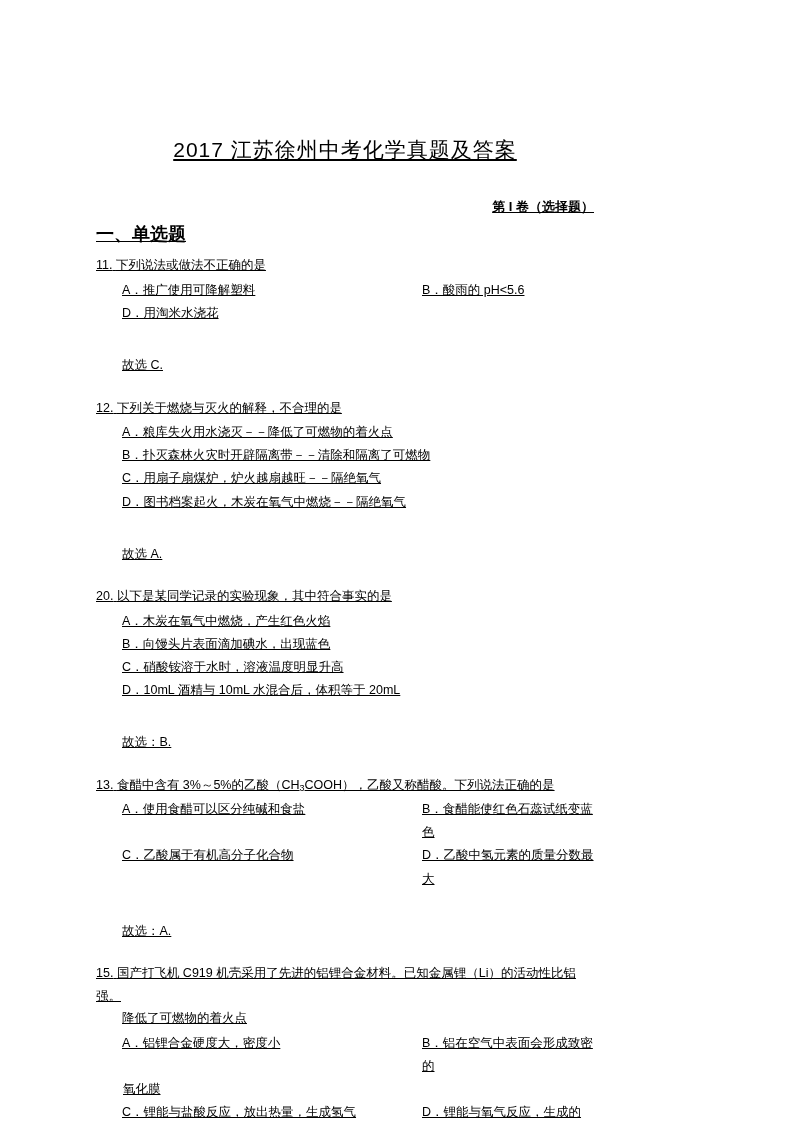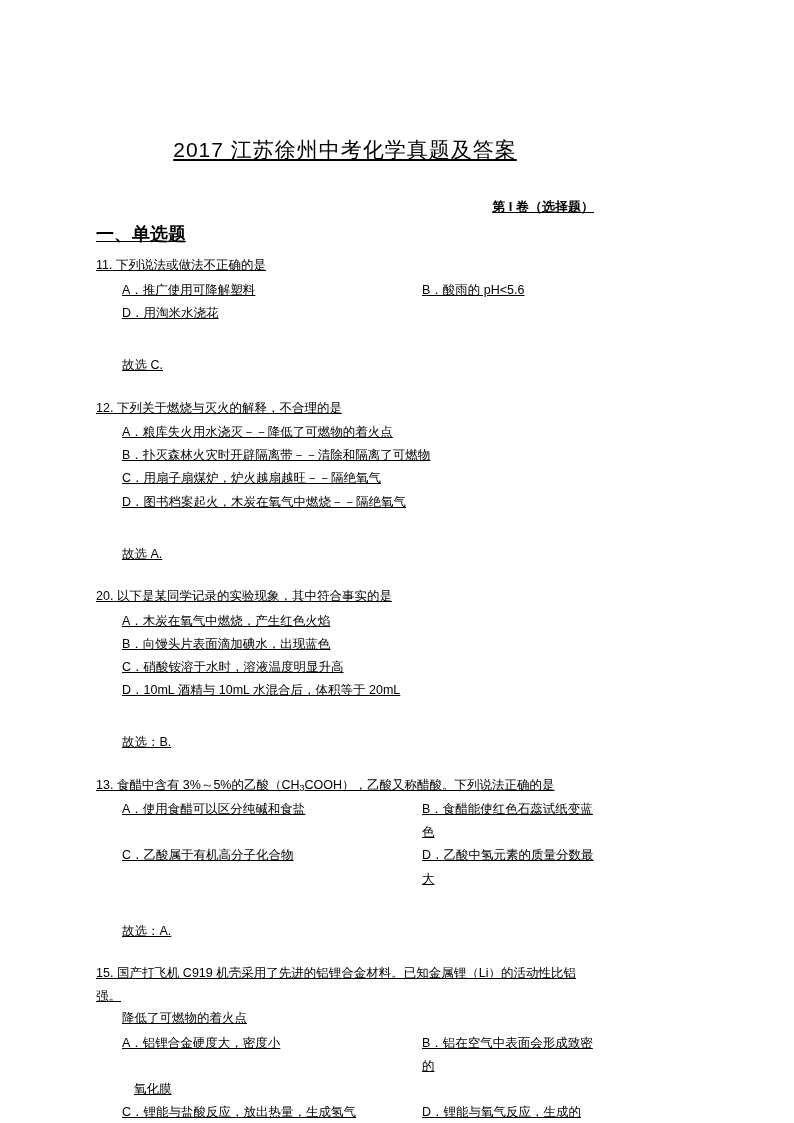--- a/index.html
+++ b/index.html
@@ -63,21 +63,21 @@
     font-size:12.5px;
     line-height:1.85;
   }
   .answer{
     margin:29px 0 0 26px;
     font-size:12.5px;
     line-height:1.8;
   }
   .gap-s{height:12px;}
   sub{font-size:9px;vertical-align:baseline;position:relative;bottom:-0.25em;}
-  .wrapline{margin-left:12px;}
+  .wrapline{margin-left:1px;}
 </style>
 </head>
 <body>
 
 <div class="page">
 
   <h1 class="doc-title">2017 江苏徐州中考化学真题及答案</h1>
 
   <div class="section-title">第 I 卷（选择题）</div>
 

